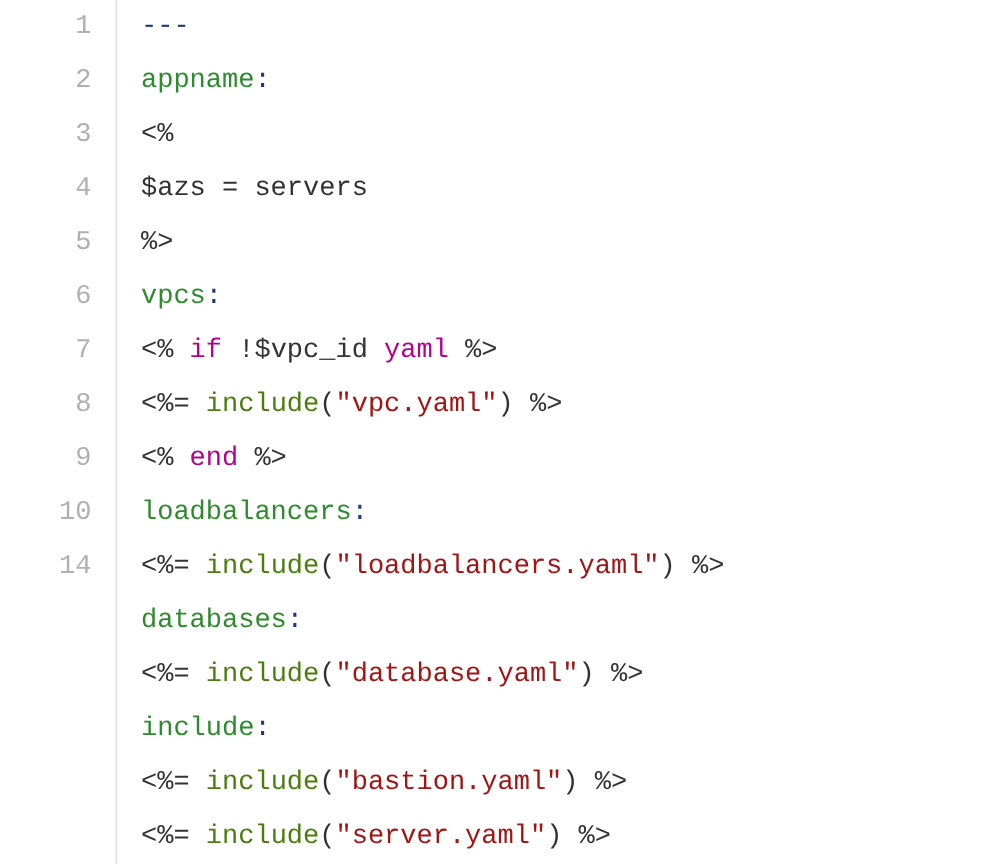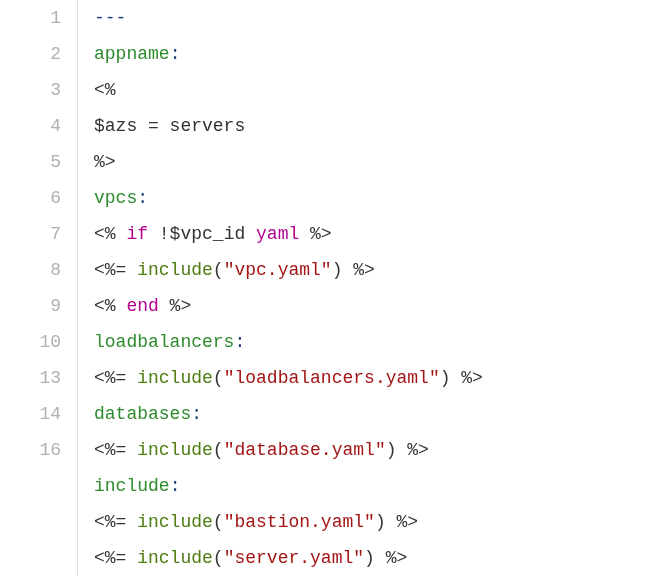--- a/index.html
+++ b/index.html
@@ -58,23 +58,21 @@
       <div class="line">1</div>
       <div class="line">2</div>
       <div class="line">3</div>
       <div class="line">4</div>
       <div class="line">5</div>
       <div class="line">6</div>
       <div class="line">7</div>
       <div class="line">8</div>
       <div class="line">9</div>
       <div class="line">10</div>
-      <div class="line">13</div>
       <div class="line">14</div>
-      <div class="line">16</div>
     </div>
   <div class="code" id="code">
       <div class="line"><span class="tok-darkblue">---</span></div>
       <div class="line"><span class="tok-green">appname</span><span class="tok-darkblue">: </span></div>
       <div class="line"><span class="tok-plain">&lt;%</span></div>
       <div class="line"><span class="tok-plain">$azs = servers</span></div>
       <div class="line"><span class="tok-plain">%&gt;</span></div>
       <div class="line"><span class="tok-green">vpcs</span><span class="tok-darkblue">:</span></div>
       <div class="line"><span class="tok-plain">&lt;% </span><span class="tok-magenta">if</span><span class="tok-plain"> !$vpc_id </span><span class="tok-magenta">yaml</span><span class="tok-plain"> %&gt;</span></div>
       <div class="line"><span class="tok-plain">&lt;%= </span><span class="tok-blue">include</span><span class="tok-plain">(</span><span class="tok-maroon">"vpc.yaml"</span><span class="tok-plain">) %&gt;</span></div>

